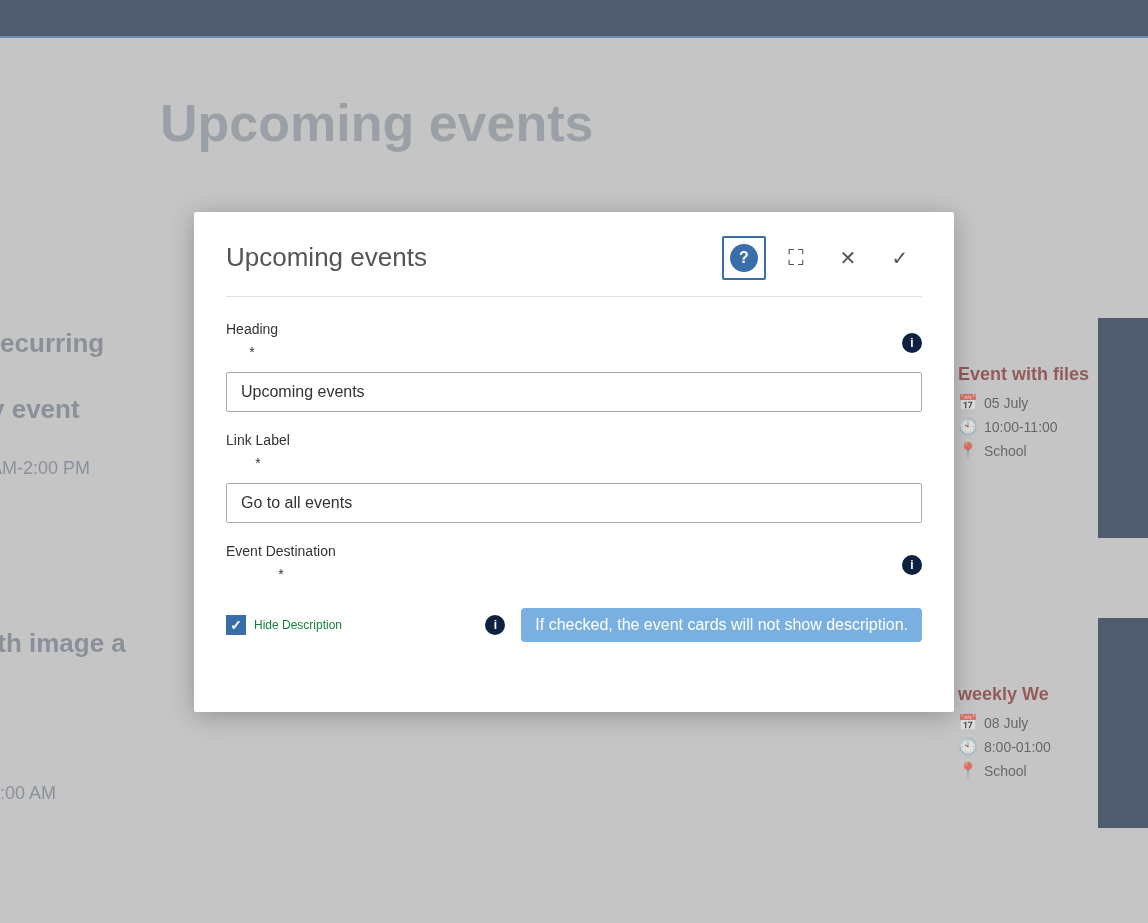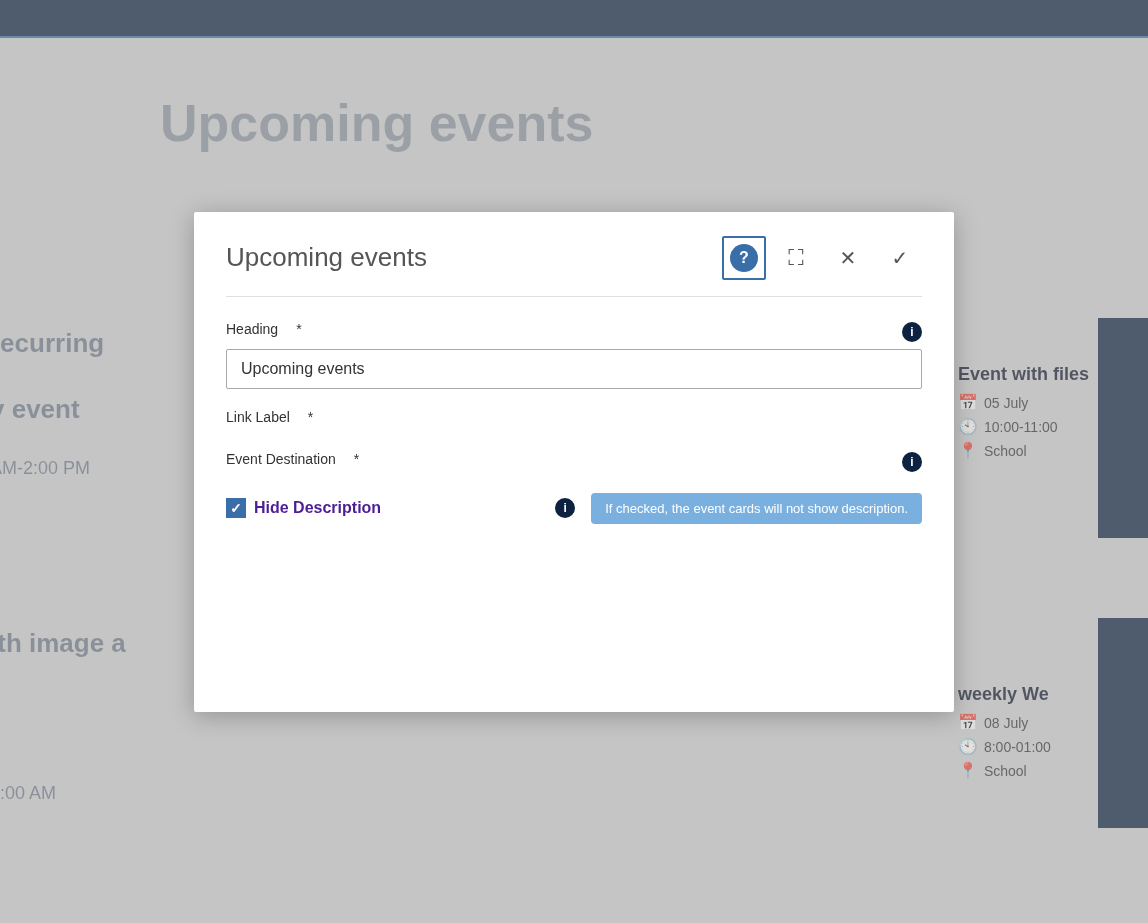--- a/index.html
+++ b/index.html
@@ -99,21 +99,21 @@
     }
 
     .event-card-dark-2 {
       top: 580px;
       height: 210px;
     }
 
     .event-title {
       font-size: 18px;
       font-weight: bold;
-      color: #0f172a;
+      color: #7f1d1d;
       margin-bottom: 8px;
     }
 
     .event-meta {
       display: flex;
       align-items: center;
       gap: 6px;
       font-size: 14px;
       color: #333;
       margin-bottom: 5px;
@@ -206,21 +206,22 @@
     .field-group {
       margin-bottom: 20px;
     }
 
     .field-label {
       font-size: 14px;
       color: #333;
       margin-bottom: 6px;
       display: flex;
       align-items: center;
-      gap: 18px;
+      gap: 7px;
+      flex-direction: column;
     }
 
     .field-label .required {
       color: #333;
     }
 
     .info-icon {
       width: 20px;
       height: 20px;
       border-radius: 50%;
@@ -292,31 +293,30 @@
       flex-shrink: 0;
     }
 
     .checkbox-check {
       color: #fff;
       font-size: 14px;
       font-weight: bold;
     }
 
     .checkbox-label {
-      font-size: 16px;
-      color: #4c1d95;
-      font-weight: bold;
+      font-size: 12px;
+      color: #15803d;
     }
 
     .tooltip-bubble {
       background: #7ab0e0;
       color: #fff;
       padding: 8px 14px;
       border-radius: 4px;
-      font-size: 13px;
+      font-size: 16px;
       margin-left: 8px;
       white-space: nowrap;
     }
   </style>
 </head>
 <body>
 
 <div class="top-bar"></div>
 
 <div class="bg-content">
@@ -397,20 +397,21 @@
       <input class="text-input" type="text" value="Upcoming events" style="">
     </div>
 
     <div class="field-group">
       <div class="label-row">
         <label class="field-label">
           <span>Link Label</span>
           <span class="required">*</span>
         </label>
       </div>
+      <input class="text-input" type="text" value="Go to all events" style="">
     </div>
 
     <div class="field-group">
       <div class="label-row">
         <label class="field-label">
           <span>Event Destination</span>
           <span class="required">*</span>
         </label>
         <div class="info-icon">i</div>
       </div>

